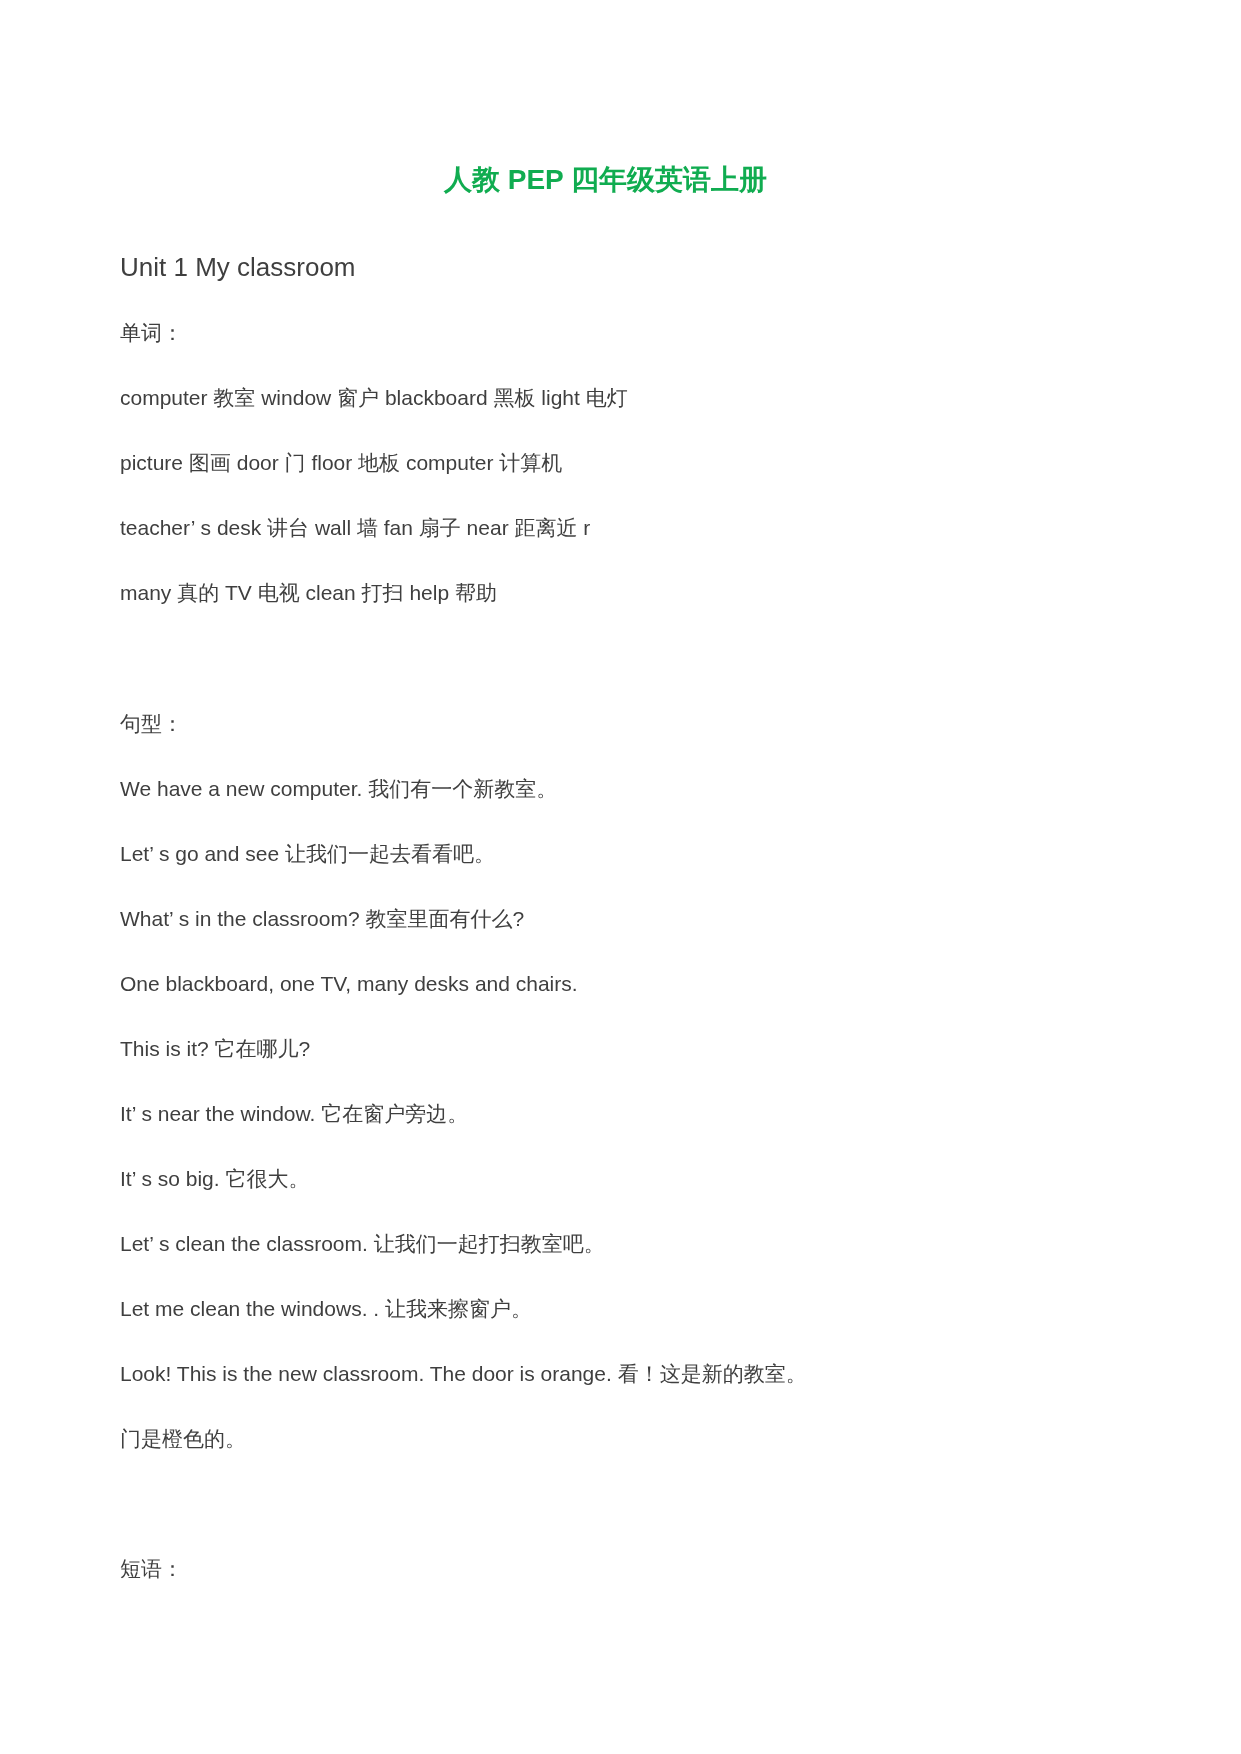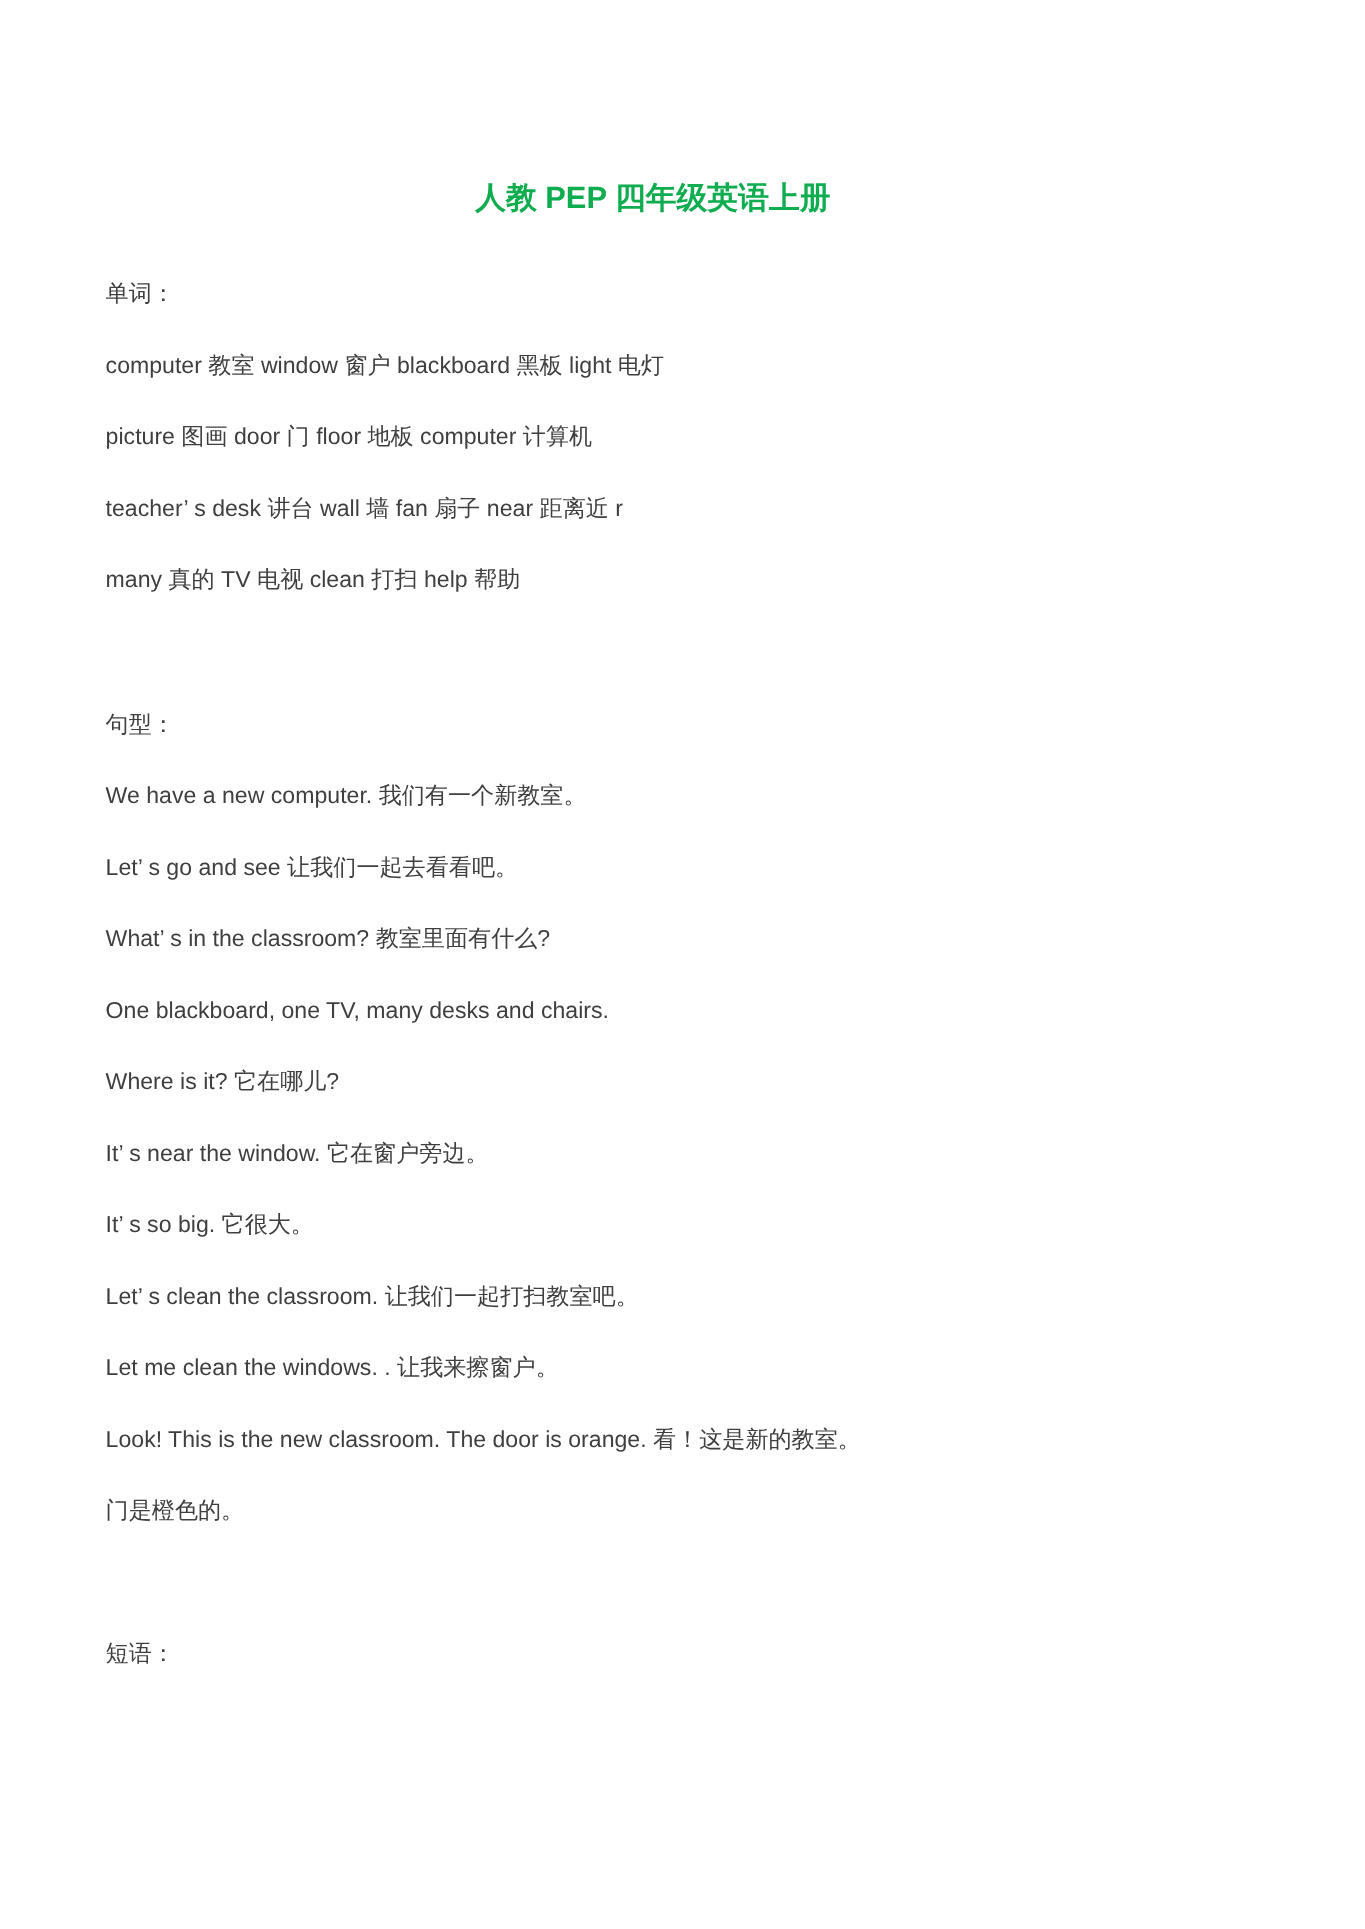--- a/index.html
+++ b/index.html
@@ -8,21 +8,21 @@
     background: #ffffff;
   }
   .page {
     position: relative;
     width: 1241px;
     height: 1754px;
     box-sizing: border-box;
     background: var(--page-background, #ffffff);
     color: var(--body-text, #3f3f3f);
     font-family: "Liberation Sans", "DejaVu Sans", sans-serif;
-    padding: 147px 150px 0 96px;
+    padding: 147px 150px 0 120px;
     overflow: hidden;
   }
   .doc-title {
     margin: 0;
     height: 65px;
     line-height: 65px;
     text-align: center;
     font-size: 28px;
     font-weight: bold;
     color: var(--title-green, #10ac50);
@@ -43,35 +43,36 @@
 </style>
 </head>
 <body>
 
 <div class="page">
 
   <h1 class="doc-title">人教 PEP 四年级英语上册</h1>
 
   <div class="sp-title"></div>
 
+  <p class="line unit-heading">Unit 1 My classroom</p>
 
   <p class="line">单词：</p>
   <p class="line">computer 教室 window 窗户 blackboard 黑板 light 电灯</p>
   <p class="line">picture 图画 door 门 floor 地板 computer 计算机</p>
   <p class="line">teacher’ s desk 讲台 wall 墙 fan 扇子 near 距离近 r</p>
   <p class="line">many 真的 TV 电视 clean 打扫 help 帮助</p>
 
   <div class="section-gap-large"></div>
 
   <p class="line">句型：</p>
   <p class="line">We have a new computer. 我们有一个新教室。</p>
   <p class="line">Let’ s go and see 让我们一起去看看吧。</p>
   <p class="line">What’ s in the classroom? 教室里面有什么?</p>
   <p class="line">One blackboard, one TV, many desks and chairs.</p>
-  <p class="line">Where is it? 它在哪儿?</p>
+  <p class="line">This is it? 它在哪儿?</p>
   <p class="line">It’ s near the window. 它在窗户旁边。</p>
   <p class="line">It’ s so big. 它很大。</p>
   <p class="line">Let’ s clean the classroom. 让我们一起打扫教室吧。</p>
   <p class="line">Let me clean the windows. . 让我来擦窗户。</p>
   <p class="line">Look! This is the new classroom. The door is orange. 看！这是新的教室。</p>
   <p class="line">门是橙色的。</p>
 
   <div class="section-gap-bottom"></div>
 
   <p class="line">短语：</p>

